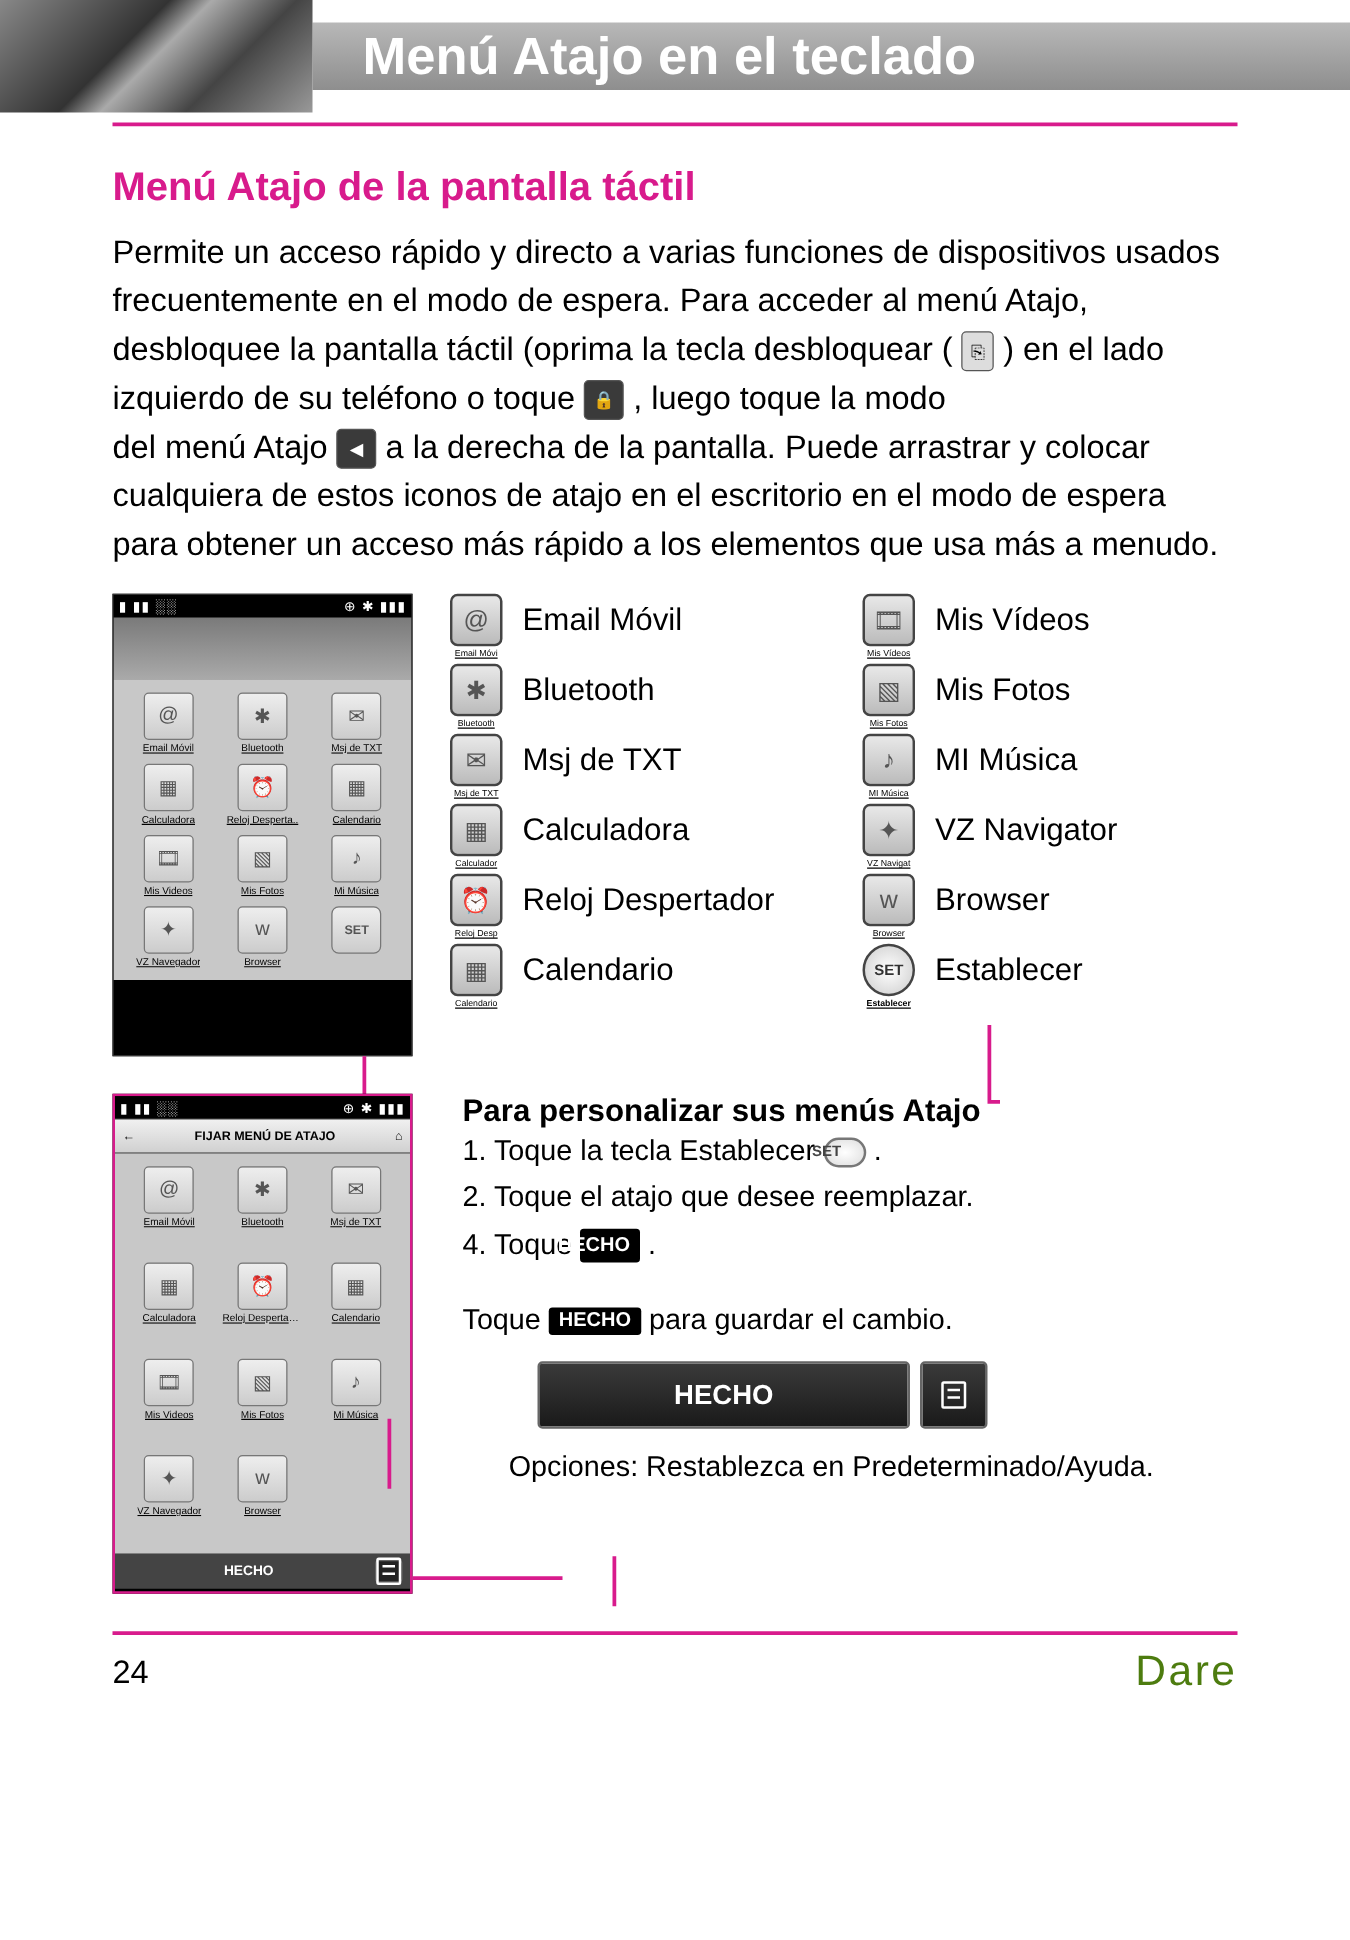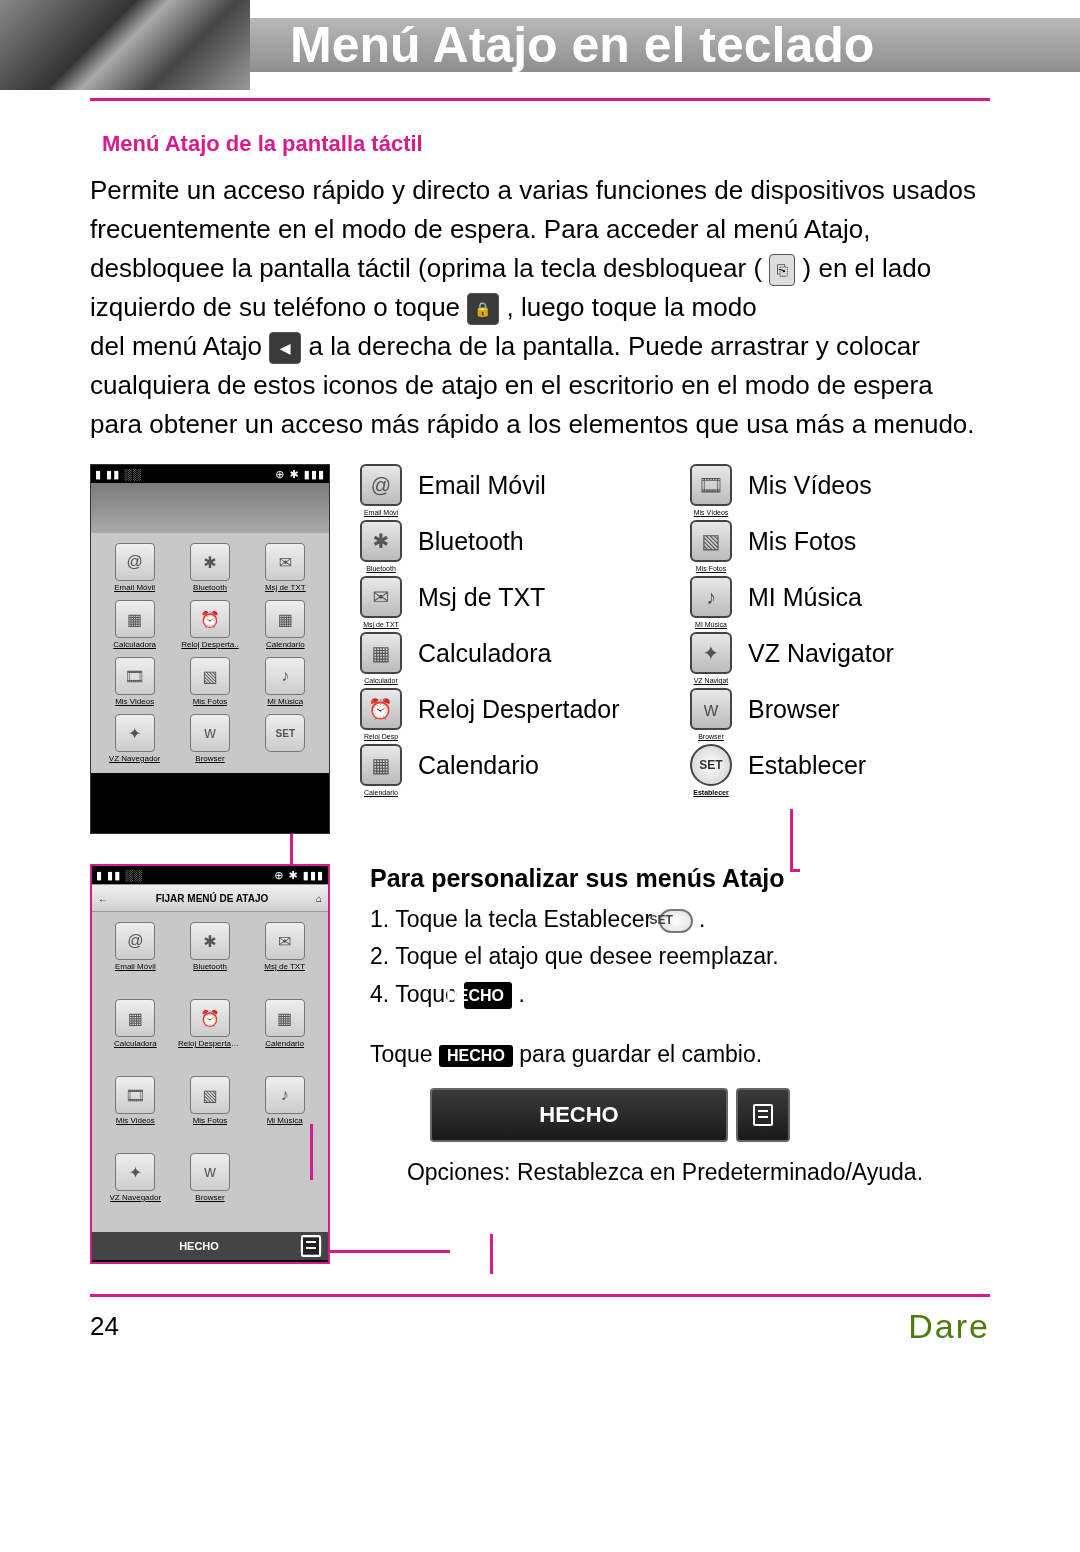--- a/index.html
+++ b/index.html
@@ -1,22 +1,22 @@
 <!DOCTYPE html>
 <html><head>
 <meta charset="utf-8">
 <style>
   * { box-sizing: border-box; margin: 0; padding: 0; }
   body { font-family: Arial, Helvetica, sans-serif; background: #fff; width: 1080px; height: 1552px; position: relative; color: #000; }
   .header-bar { position: relative; height: 90px; margin-top: 0; display: flex; align-items: center; }
   .header-img { width: 250px; height: 90px; background: linear-gradient(135deg, #888 0%, #333 40%, #aaa 50%, #444 70%, #999 100%); position: relative; }
-  .header-title-bar { flex: 1; height: 54px; background: linear-gradient(#b8b8b8, #8e8e8e); display: flex; align-items: center; padding-left: 40px; font-size: 50px; font-weight: bold; color: #fff; }
+  .header-title-bar { flex: 1; height: 54px; background: linear-gradient(#b8b8b8, #8e8e8e); display: flex; align-items: center; padding-left: 40px; font-size: 42px; font-weight: bold; color: #fff; }
   .pink-rule { height: 3px; background: #d81b8c; margin: 8px 90px 0 90px; }
   .content { padding: 20px 90px 0 90px; }
-  .sub-title { color: #d81b8c; font-size: 22px; font-weight: bold; margin: 10px 0 14px 12px; }
+  .sub-title { color: #d81b8c; font-size: 32px; font-weight: bold; margin: 10px 0 14px 0; }
   .body-text { font-size: 26px; line-height: 1.5; }
   .inline-icon { display: inline-flex; width: 26px; height: 32px; border: 1px solid #555; border-radius: 4px; vertical-align: middle; align-items: center; justify-content: center; background: #ddd; font-size: 14px; }
   .inline-icon.dark { background: #3a3a3a; color: #fff; width: 32px; height: 32px; }
   .mid-row { display: flex; margin-top: 20px; position: relative; }
   .phone-screen { width: 240px; background: #000; border: 1px solid #333; position: relative; font-size: 10px; color: #fff; }
   .phone-status { height: 18px; background: #000; display: flex; align-items: center; padding: 0 4px; font-size: 11px; letter-spacing: 1px; justify-content: space-between; }
   .phone-sky { height: 50px; background: linear-gradient(#7a7a7a, #aaa); }
   .phone-grid { background: #c8c8c8; display: grid; grid-template-columns: repeat(3, 1fr); padding: 10px 8px; gap: 8px 4px; }
   .pg-item { display: flex; flex-direction: column; align-items: center; }
   .pg-icon { width: 40px; height: 38px; border: 1px solid #777; border-radius: 4px; background: linear-gradient(#eee,#ccc); display:flex; align-items:center; justify-content:center; font-size:16px; color:#555; margin-bottom:2px;}
@@ -26,21 +26,21 @@
   .phone-footer .mbtn { background:#222; border:1px solid #666; border-radius:3px; width:22px; height:18px; display:flex;align-items:center;justify-content:center;}
   .icon-col { flex: 1; display: flex; gap: 30px; padding-left: 30px; }
   .icon-list { flex: 1; }
   .ic-row { display: flex; align-items: center; margin-bottom: 14px; }
   .ic-box { width: 42px; height: 42px; border: 2px solid #444; border-radius: 6px; background: linear-gradient(#e8e8e8,#bbb); margin-right: 16px; display:flex; align-items:center; justify-content:center; font-size:20px; color:#555; position:relative;}
   .ic-box.set { border-radius: 50%; font-size:12px; font-weight:bold; color:#333; background:radial-gradient(#fff,#ccc); }
   .ic-sub { position:absolute; bottom:-12px; left:0; right:0; font-size:7px; color:#000; text-align:center; text-decoration:underline; white-space:nowrap;}
   .ic-label { font-size: 25px; }
   .customize { display: flex; margin-top: 30px; position: relative; }
   .customize-right { flex: 1; padding-left: 40px; }
-  .customize-right h3 { font-size: 25px; font-weight: bold; margin-bottom: 10px; }
+  .customize-right h3 { font-size: 25px; font-weight: bold; margin-bottom: 0; }
   .customize-right .step { font-size: 23px; line-height: 1.45; margin-bottom: 4px; padding-left: 26px; text-indent: -26px; }
   .hecho-chip { display:inline-block; background:#000; color:#fff; font-weight:bold; font-size:16px; padding:2px 8px; border-radius:3px; vertical-align:middle;}
   .set-chip { display:inline-flex; width:34px; height:24px; border-radius:12px; border:2px solid #777; background:radial-gradient(#fff,#ddd); align-items:center; justify-content:center; font-size:12px; font-weight:bold; color:#444; vertical-align:middle;}
   .big-hecho-bar { margin: 20px 0 10px 0; display:flex; height:54px; width:360px; }
   .big-hecho-left { flex:1; background: linear-gradient(#3a3a3a,#1a1a1a); border:2px solid #666; border-radius:4px; color:#fff; font-weight:bold; font-size:22px; display:flex; align-items:center; justify-content:center;}
   .big-hecho-right { width:54px; margin-left:8px; background: linear-gradient(#3a3a3a,#1a1a1a); border:2px solid #666; border-radius:4px; display:flex; align-items:center; justify-content:center;}
   .menu-icon { width:20px; height:22px; border:2px solid #fff; border-radius:2px; position:relative;}
   .menu-icon::before, .menu-icon::after { content:''; position:absolute; left:3px; right:3px; height:2px; background:#fff;}
   .menu-icon::before{top:4px;} .menu-icon::after{top:10px;}
   .opts-label { font-size: 23px; margin-top: 17px; text-align: center; padding-right: 30px;}

